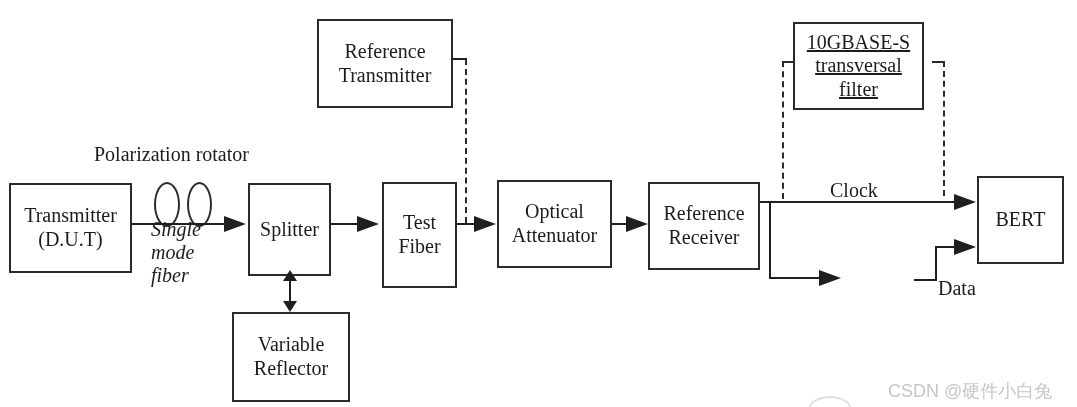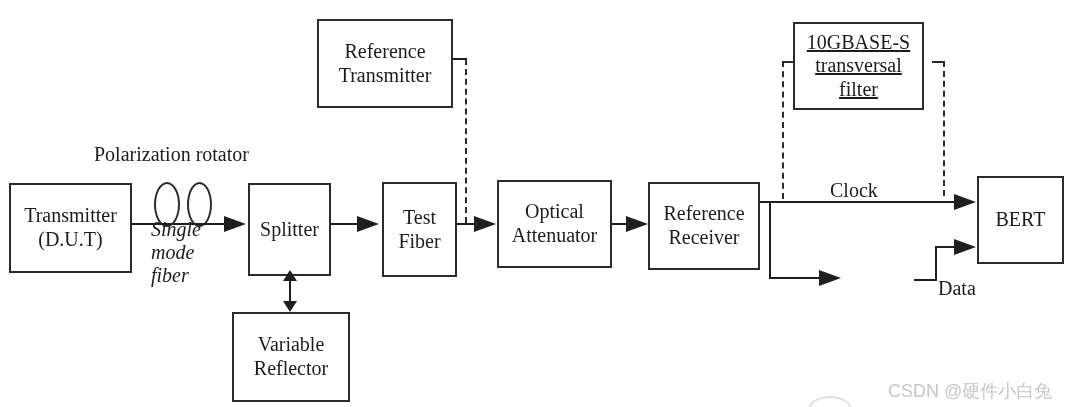--- a/index.html
+++ b/index.html
@@ -63,21 +63,21 @@
 mode
 fiber</div>
   <div class="lbl" style="left:830px;top:176px;">Clock</div>
   <div class="lbl" style="left:938px;top:274px;">Data</div>
 
   <div class="box" style="left:9px;top:183px;width:123px;height:90px;">Transmitter
 (D.U.T)</div>
   <div class="box" style="left:248px;top:183px;width:83px;height:93px;">Splitter</div>
   <div class="box" style="left:232px;top:312px;width:118px;height:90px;">Variable
 Reflector</div>
-  <div class="box" style="left:382px;top:182px;width:75px;height:95px;">Test
+  <div class="box" style="left:382px;top:182px;width:75px;height:106px;">Test
 Fiber</div>
   <div class="box" style="left:317px;top:19px;width:136px;height:89px;">Reference
 Transmitter</div>
   <div class="box" style="left:497px;top:180px;width:115px;height:88px;">Optical
 Attenuator</div>
   <div class="box" style="left:648px;top:182px;width:112px;height:88px;">Reference
 Receiver</div>
   <div class="box" style="left:793px;top:22px;width:131px;height:88px;text-decoration:underline;">10GBASE-S
 transversal
 filter</div>

